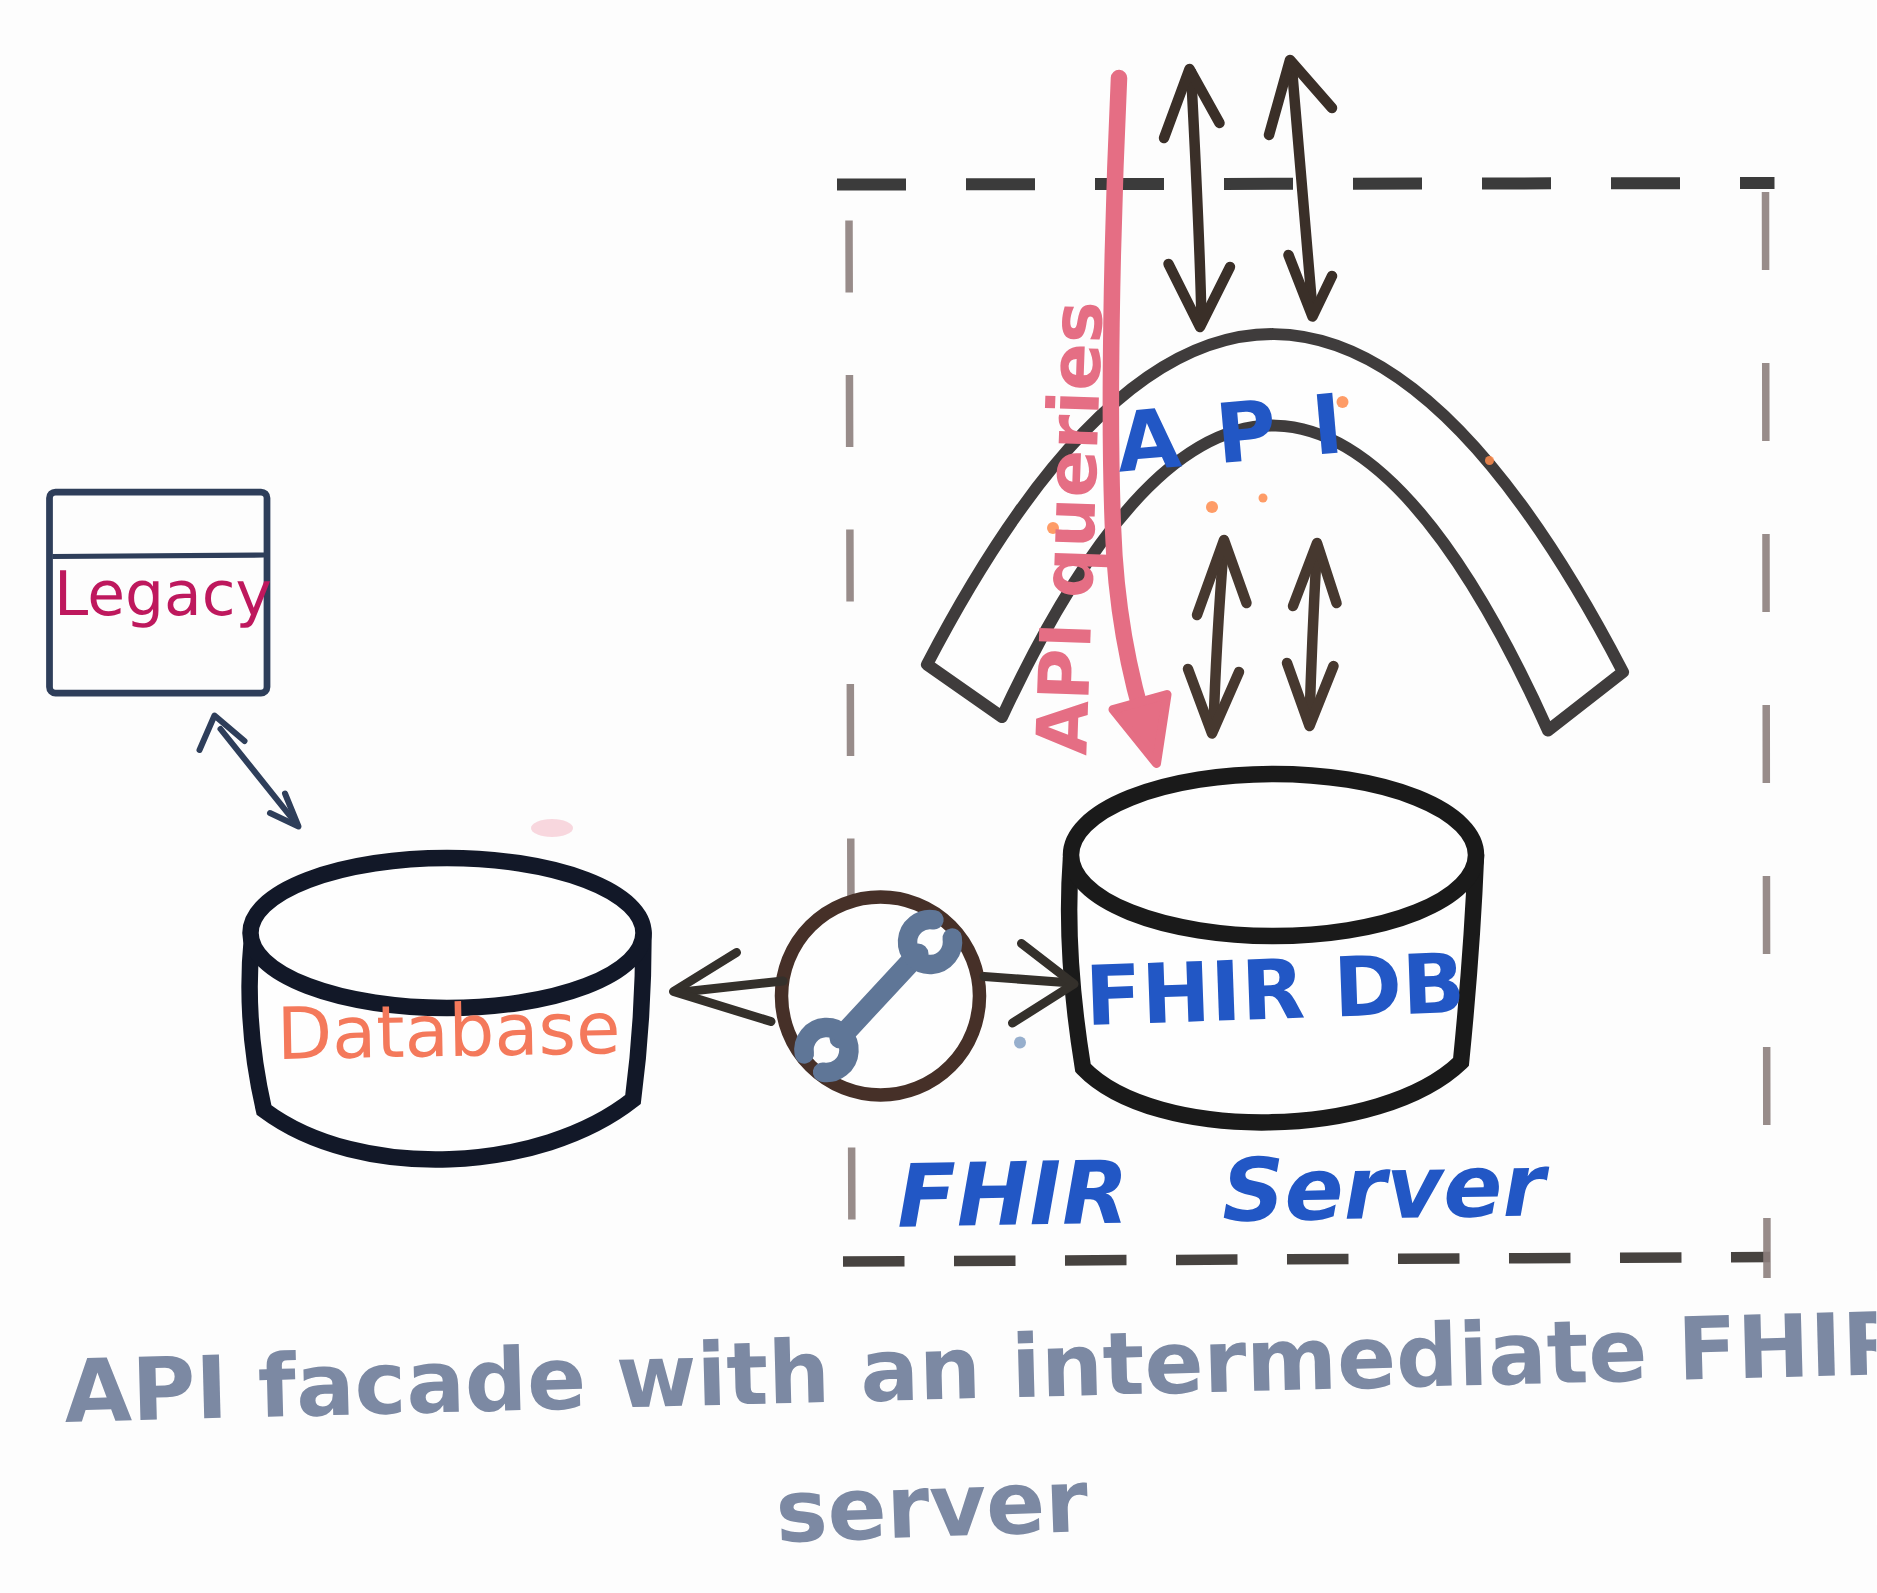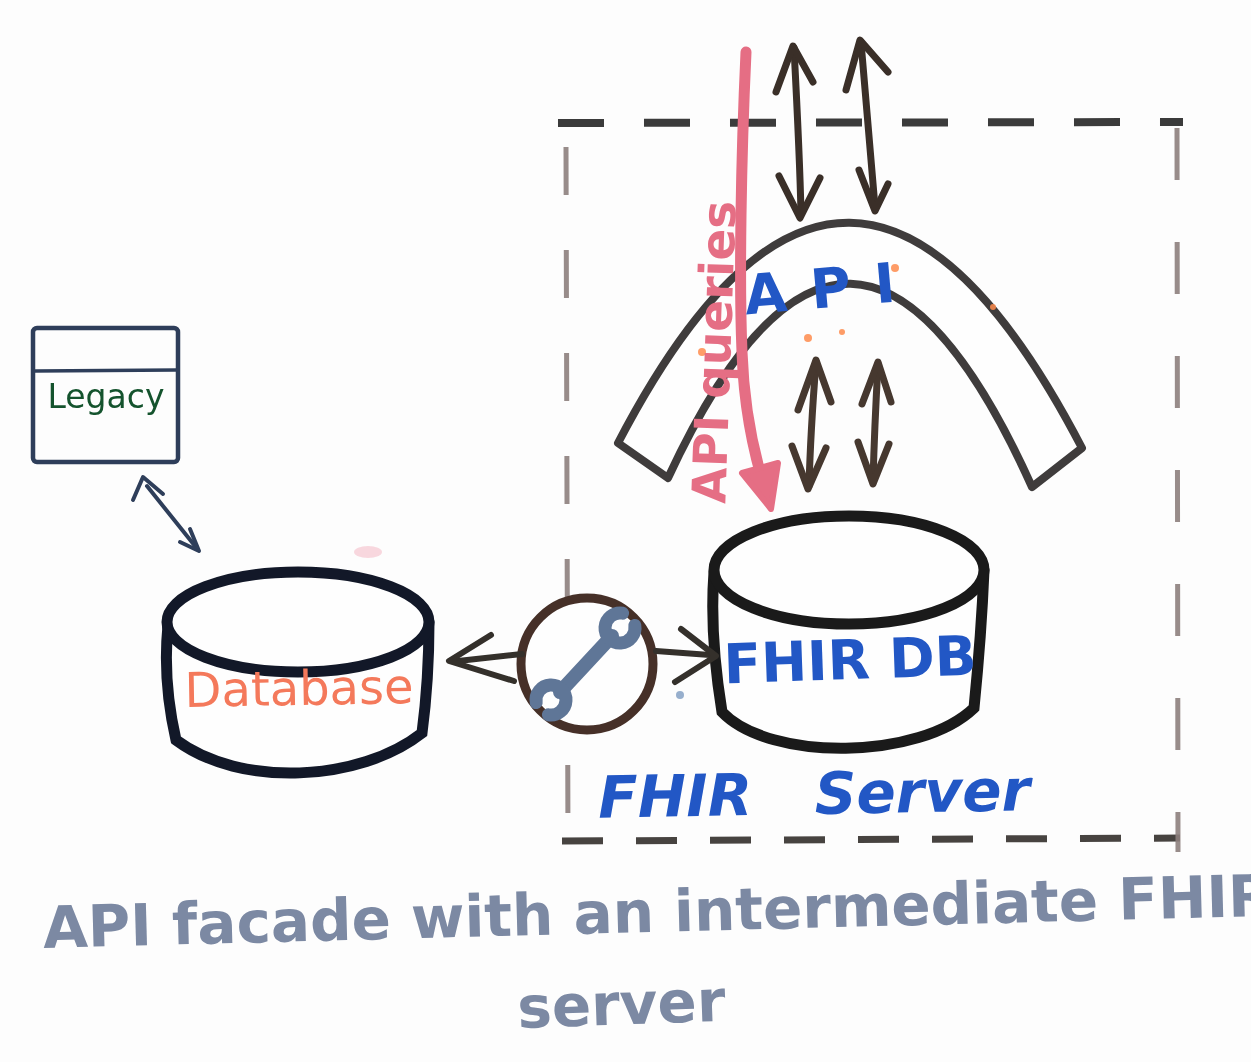--- a/index.html
+++ b/index.html
@@ -9,22 +9,22 @@
     background:#fdfdfd;
     overflow:hidden;
     font-family:"DejaVu Sans", sans-serif;
   }
   #sketch{position:absolute;left:0;top:0;}
   .label{position:absolute;white-space:nowrap;}
   .hand{font-family:"DejaVu Sans", sans-serif;}
 
   .legacy-label{
     left:36px;top:376px;width:140px;
-    text-align:center;font-size:33px;line-height:41px;
-    color:#14532d;font-weight:500;white-space:normal;
+    text-align:center;font-size:41px;line-height:41px;
+    color:#be185d;font-weight:500;white-space:normal;
   }
   .database-label{
     left:168px;top:660px;width:262px;text-align:center;
     font-size:48px;color:#f4795b;font-weight:500;
     transform:rotate(-1deg);
   }
   .fhirdb-label{
     left:716px;top:628px;width:268px;text-align:center;
     font-size:55px;color:#2257c5;font-weight:700;
     transform:rotate(-2deg);

